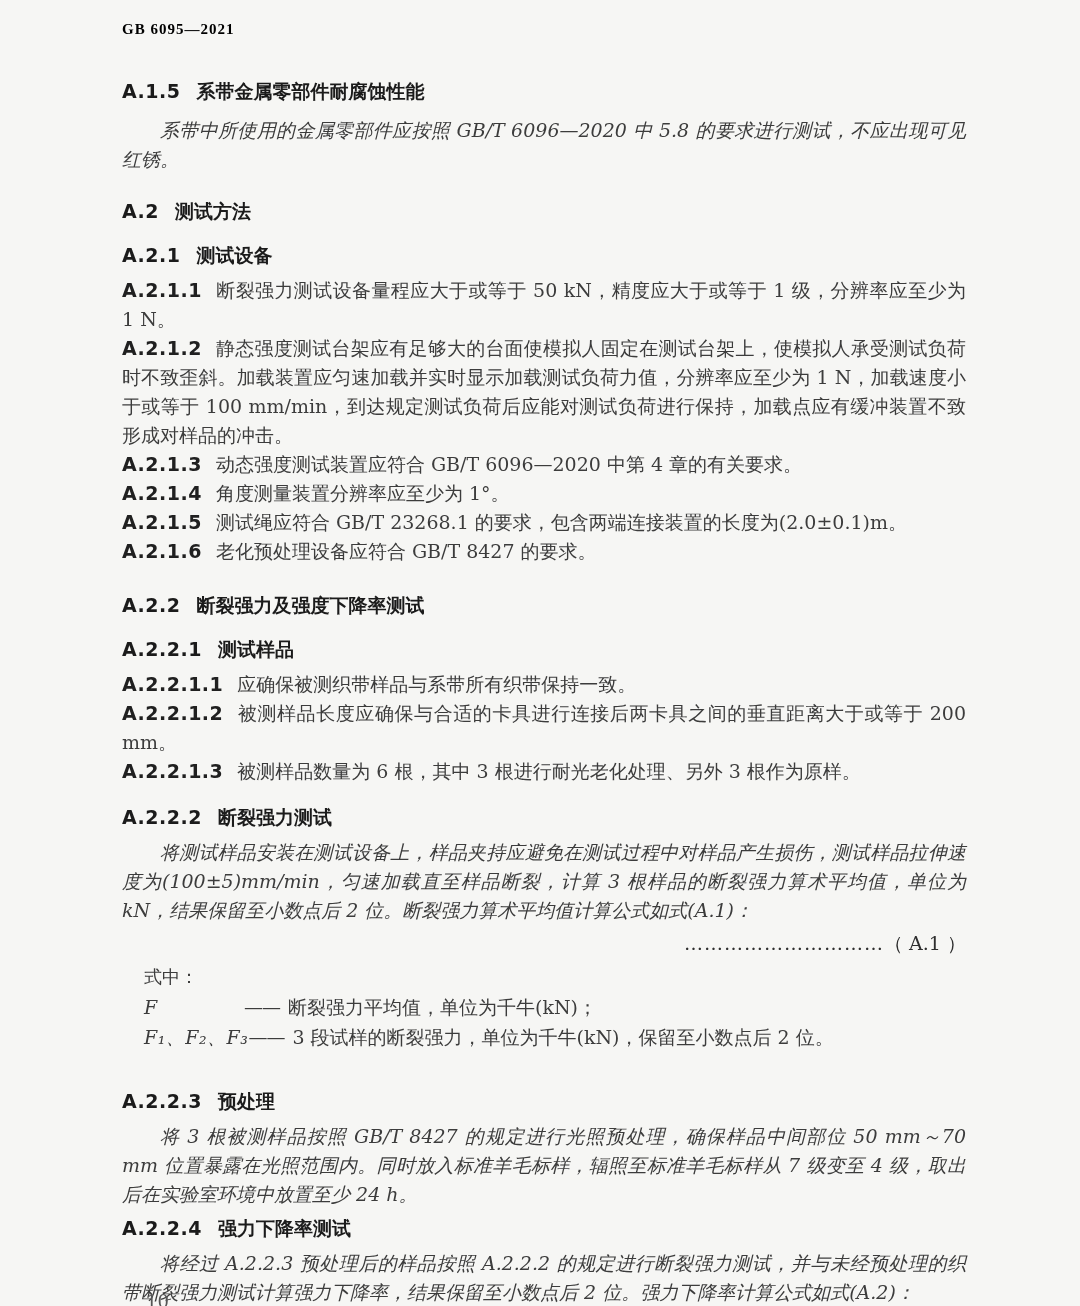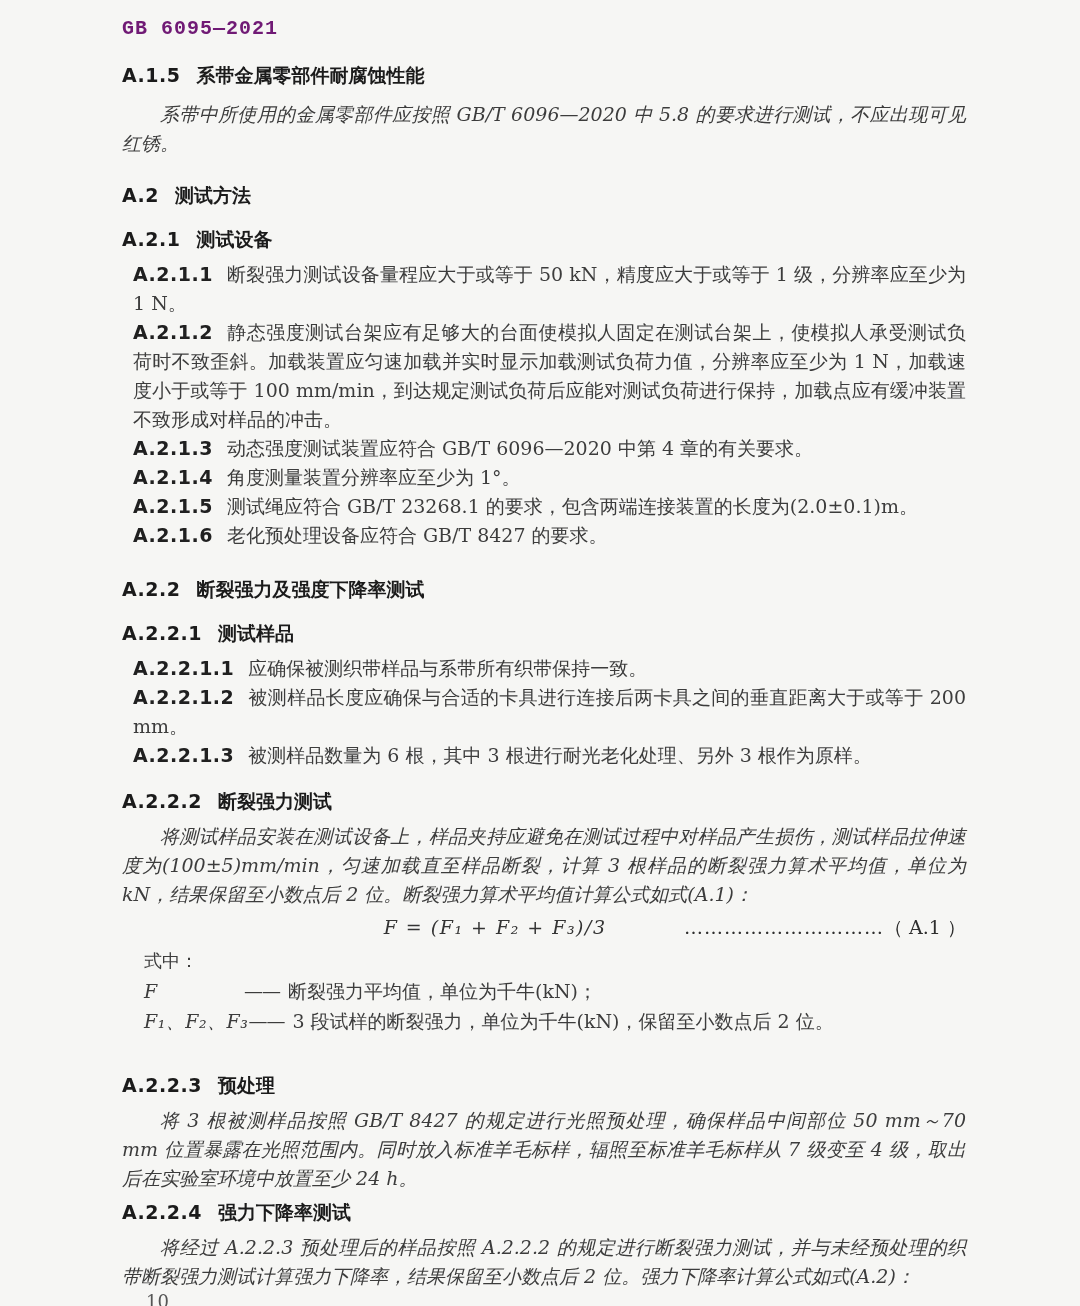--- a/index.html
+++ b/index.html
@@ -10,42 +10,42 @@
     overflow:hidden;
     font-family:"DejaVu Serif","Liberation Serif",serif;
     color:#3c3c3c;
     -webkit-font-smoothing:antialiased;
   }
   .page{
     box-sizing:border-box;
     padding:16px 114px 0 122px;
   }
   .doc-header{
-    font-family:Liberation Mono, monospace;
-    font-weight:700;font-size:20px;line-height:26px;color:#701a75;
+    font-family:Liberation Serif, serif;
+    font-weight:700;font-size:15px;line-height:26px;color:#000000;
     letter-spacing:1px;
   }
   .sec-h{
     font-family:"DejaVu Sans","Liberation Sans",sans-serif;
     font-weight:700;font-size:19px;line-height:26px;color:#1b1b1b;
     margin:18px 0 6px 0;
   }
   .sec-h .h-num{margin-right:16px;letter-spacing:.5px;}
   .body-p{
     font-size:19px;line-height:29px;
     text-align:justify;
     margin:8px 0 0 0;
   }
   .indent{text-indent:2em;font-style:italic;}
   .clause{margin:0;}
   .clause-num{
     font-family:"DejaVu Sans","Liberation Sans",sans-serif;
     font-weight:700;color:#202020;margin-right:14px;letter-spacing:.5px;
   }
-  .clause-group{margin-top:8px;margin-left:11px;}
+  .clause-group{margin-top:8px;}
   .formula-row{
     display:flex;align-items:baseline;
     font-size:19px;line-height:29px;margin:4px 0 2px 0;
   }
   .f-spacer{width:31%;flex:none;}
   .f-expr{
     font-style:italic;letter-spacing:1.5px;color:#333;
     white-space:nowrap;
   }
   .f-tail{flex:1;display:flex;justify-content:flex-end;align-items:baseline;overflow:hidden;}
@@ -64,21 +64,21 @@
     font-size:18px;color:#555;line-height:20px;
   }
 </style>
 </head>
 <body>
 
 <div class="page">
 
   <div class="doc-header">GB 6095—2021</div>
 
-  <div class="sec-h" style="margin-top:20px">
+  <div class="sec-h" style="margin-top:36px">
     <span class="h-num">A.1.5</span><span>系带金属零部件耐腐蚀性能</span>
   </div>
   <p class="body-p indent" style="margin-top:12px">系带中所使用的金属零部件应按照 GB/T 6096—2020 中 5.8 的要求进行测试，不应出现可见红锈。</p>
 
   <div class="sec-h" style="margin-top:24px">
     <span class="h-num">A.2</span><span>测试方法</span>
   </div>
 
   <div class="sec-h">
     <span class="h-num">A.2.1</span><span>测试设备</span>
@@ -125,21 +125,20 @@
     </p>
   </div>
 
   <div class="sec-h">
     <span class="h-num">A.2.2.2</span><span>断裂强力测试</span>
   </div>
   <p class="body-p indent">将测试样品安装在测试设备上，样品夹持应避免在测试过程中对样品产生损伤，测试样品拉伸速度为(100±5)mm/min，匀速加载直至样品断裂，计算 3 根样品的断裂强力算术平均值，单位为 kN，结果保留至小数点后 2 位。断裂强力算术平均值计算公式如式(A.1)：</p>
 
   <div class="formula-row">
     <span class="f-spacer"></span>
-    <span class="f-expr">F = (F₁ + F₂ + F₃)/3</span>
     <span class="f-tail">
       <span class="f-dots">…………………………</span>
       <span class="f-label">（ A.1 ）</span>
     </span>
   </div>
 
   <p class="where-intro">式中：</p>
   <div class="where-row">
     <span class="where-term">F</span>
     <span class="where-dash">——</span>

